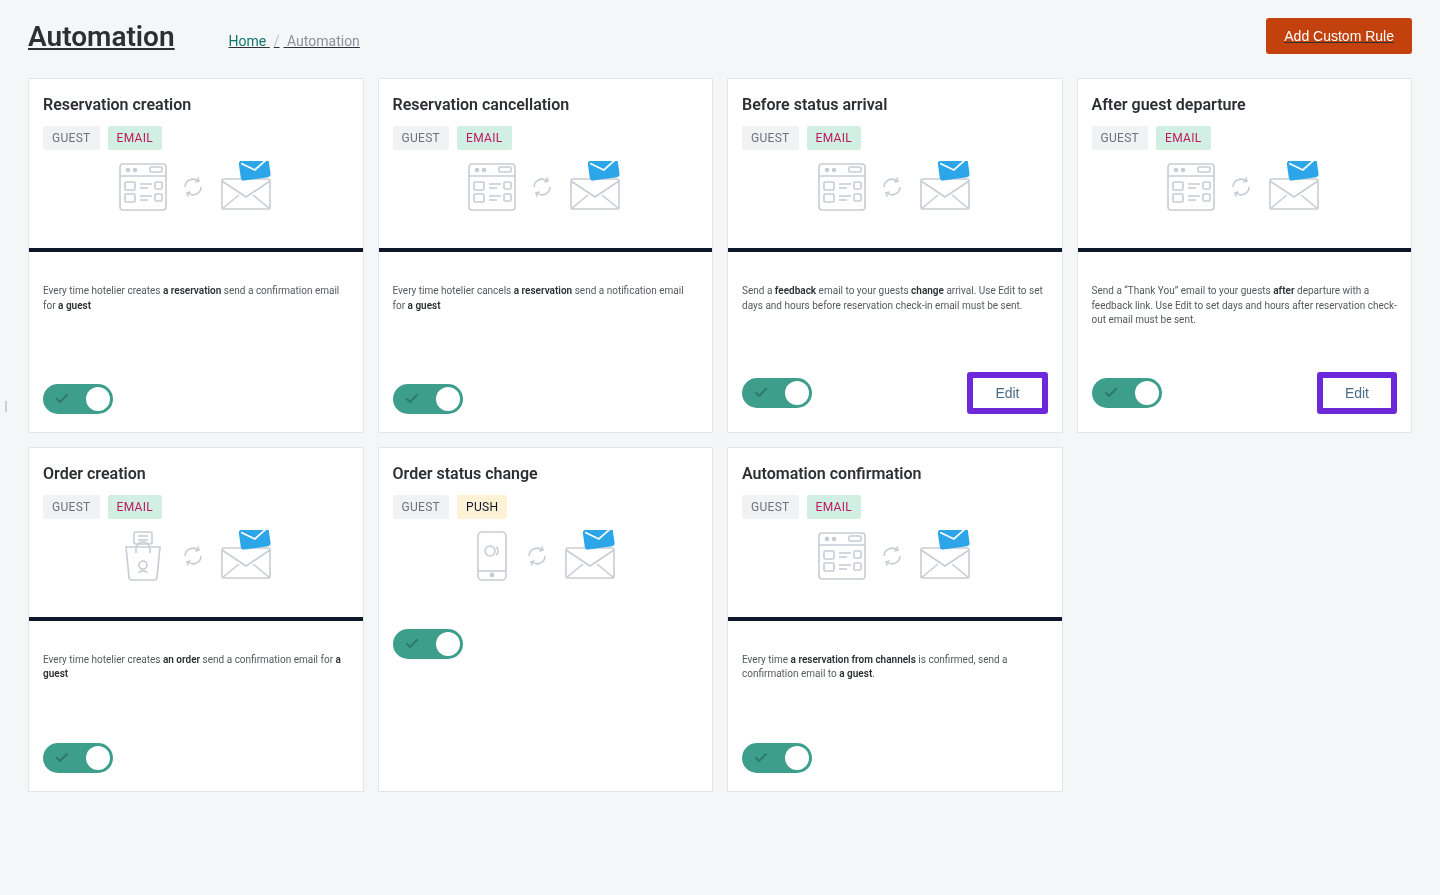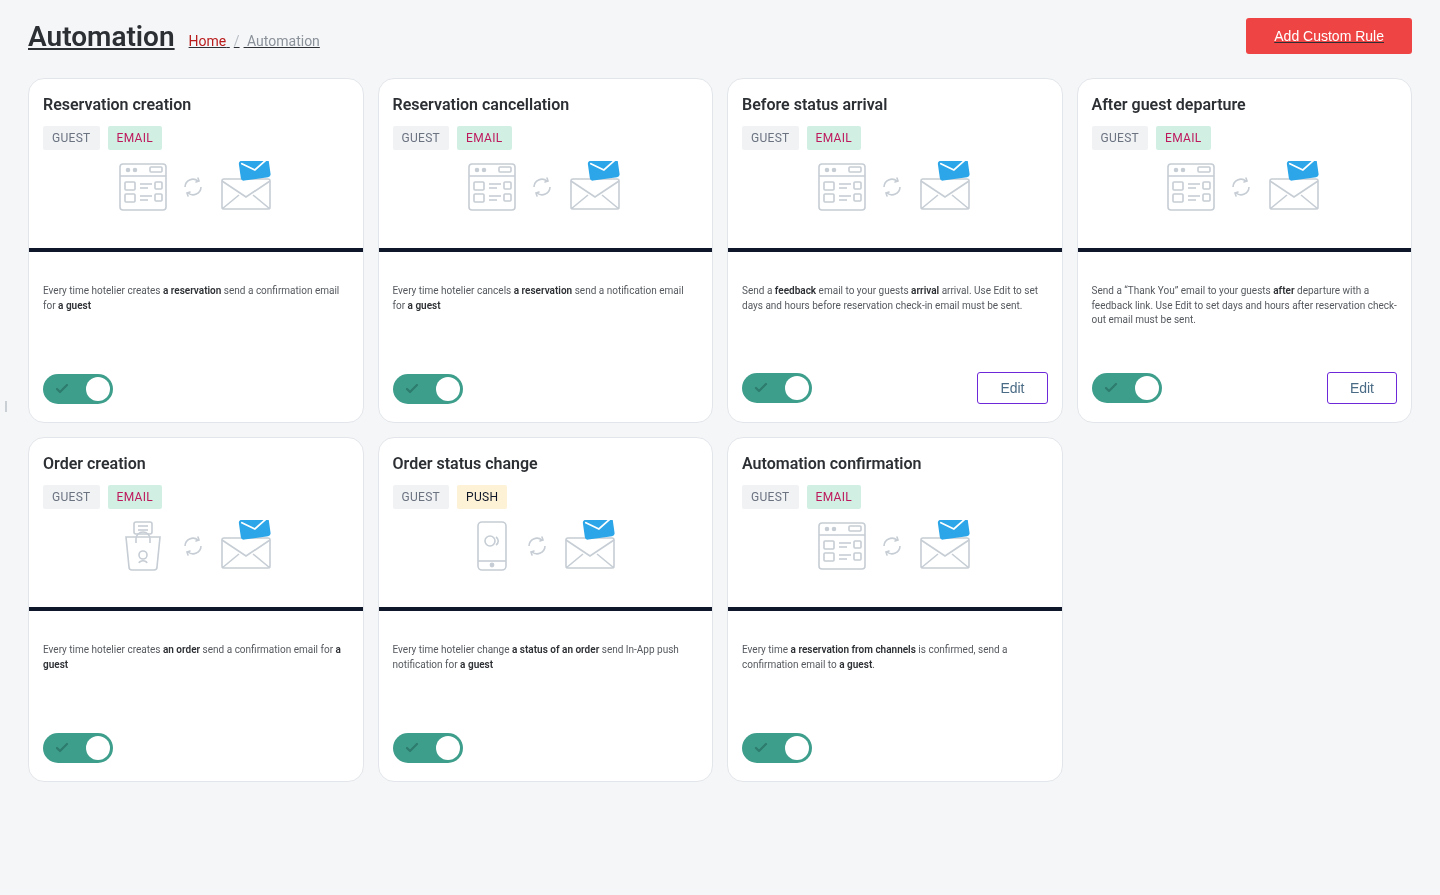--- a/index.html
+++ b/index.html
@@ -24,41 +24,41 @@
     }
     .page-title {
       font-size: 28px;
       font-weight: 600;
       color: #2c2f33;
     }
     .breadcrumb {
       font-size: 14px;
       color: #8a9199;
     }
-    .breadcrumb a { color: #b91c1c; text-decoration: none; }
+    .breadcrumb a { color: #0f766e; text-decoration: none; margin-left: 40px; }
     .breadcrumb .sep { margin: 0 4px; color: #b8bec4; }
     .btn-primary {
-      background: #ef4444;
+      background: #c2410c;
       color: #fff;
       border: none;
-      padding: 10px 28px;
+      padding: 10px 18px;
       font-size: 14px;
       font-weight: 500;
       border-radius: 3px;
       cursor: pointer;
     }
     .grid {
       display: grid;
       grid-template-columns: repeat(4, 1fr);
       gap: 14px;
     }
     .card {
       background: #fff;
       border: 1px solid #e2e6ea;
-      border-radius: 16px;
+      border-radius: 0;
       display: flex;
       flex-direction: column;
       min-height: 345px;
     }
     .card-head {
       padding: 16px 14px 14px;
     }
     .card-title {
       font-size: 16px;
       font-weight: 600;
@@ -115,21 +115,21 @@
       right: 3px;
     }
     .toggle .check {
       position: absolute;
       left: 12px;
       color: #2e7c6d;
       font-size: 14px;
     }
     .btn-outline {
       background: #fff;
-      border: 1px solid #6d28d9;
+      border: 6px solid #6d28d9;
       color: #4a6b85;
       padding: 7px 22px;
       font-size: 14px;
       border-radius: 3px;
       cursor: pointer;
     }
     svg { display: block; }
     .left-handle {
       position: fixed;
       left: 0; top: 395px;
@@ -336,21 +336,21 @@
                 <path d="M52 48l-17-14"></path>
               </g>
     <g transform="translate(22,-2) rotate(-8 15 12)">
                 <rect x="0" y="0" width="30" height="20" rx="3" fill="#2ca6e8"></rect>
                 <path d="M3 3l12 8 12-8" stroke="#fff" stroke-width="1.8" fill="none" stroke-linecap="round"></path>
               </g>
             </svg>
           </span>
       </div>
     </div>
-    <div class="card-body">Send a <b>feedback</b> email to your guests <b>arrival</b> arrival. Use Edit to set days and hours before reservation check-in email must be sent.</div>
+    <div class="card-body">Send a <b>feedback</b> email to your guests <b>change</b> arrival. Use Edit to set days and hours before reservation check-in email must be sent.</div>
     <div class="card-foot">
       <div class="toggle">
         <span class="check">
             <svg width="14" height="14" viewBox="0 0 14 14">
               <path d="M2 7l3 3 7-7" stroke="currentColor" stroke-width="2.2" fill="none" stroke-linecap="round" stroke-linejoin="round"></path>
             </svg>
           </span>
         <span class="knob"></span>
       </div>
       <button class="btn-outline">Edit</button>
@@ -520,21 +520,20 @@
                 <path d="M52 48l-17-14"></path>
               </g>
     <g transform="translate(22,-2) rotate(-8 15 12)">
                 <rect x="0" y="0" width="30" height="20" rx="3" fill="#2ca6e8"></rect>
                 <path d="M3 3l12 8 12-8" stroke="#fff" stroke-width="1.8" fill="none" stroke-linecap="round"></path>
               </g>
             </svg>
           </span>
       </div>
     </div>
-    <div class="card-body">Every time hotelier change <b>a status of an order</b> send In-App push notification for <b>a guest</b></div>
     <div class="card-foot">
       <div class="toggle">
         <span class="check">
             <svg width="14" height="14" viewBox="0 0 14 14">
               <path d="M2 7l3 3 7-7" stroke="currentColor" stroke-width="2.2" fill="none" stroke-linecap="round" stroke-linejoin="round"></path>
             </svg>
           </span>
         <span class="knob"></span>
       </div>
 

